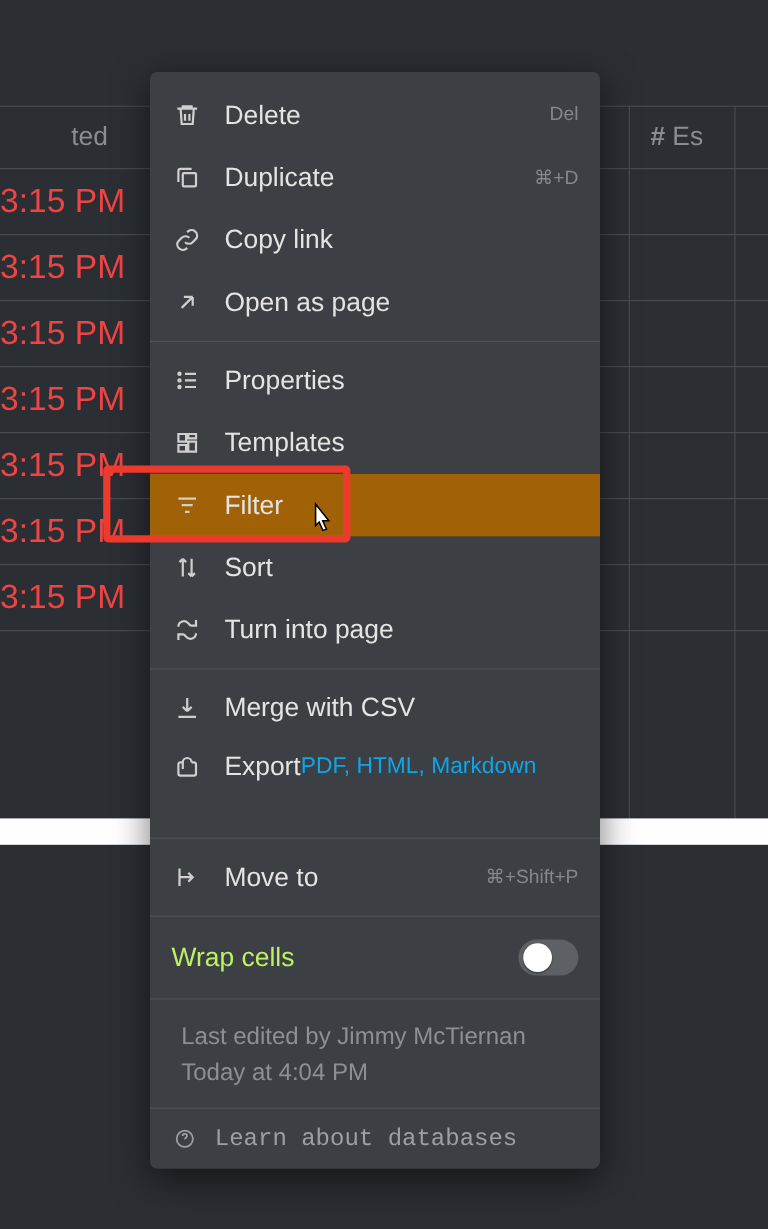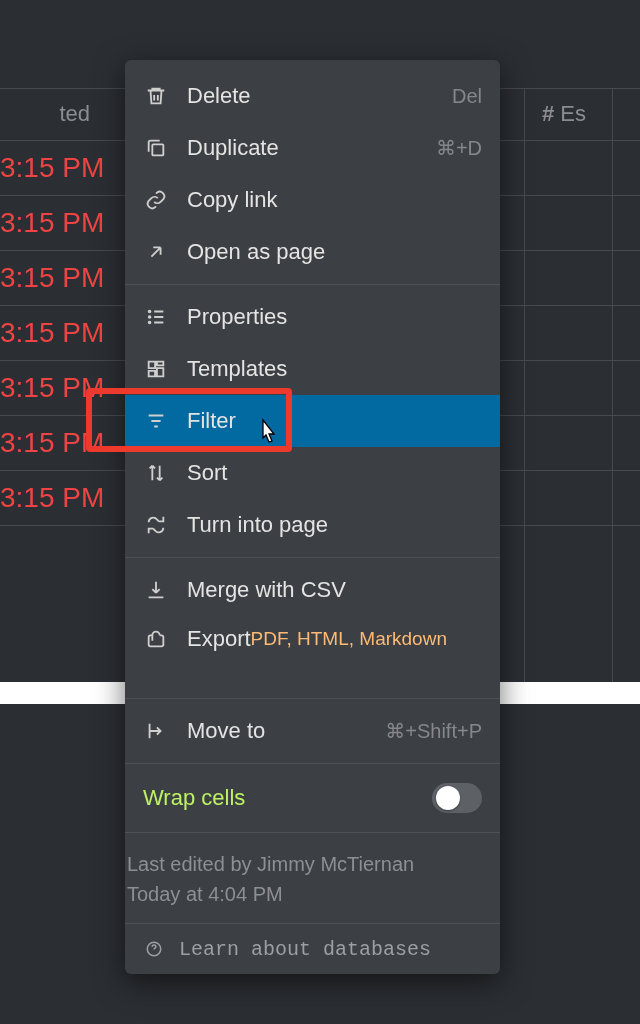--- a/index.html
+++ b/index.html
@@ -16,31 +16,31 @@
   .row{position:absolute;left:0;width:640px;height:55px;border-bottom:1px solid #474a4f;}
   .row .cell-time{position:absolute;left:0;width:86px;height:100%;display:flex;align-items:center;font-size:28px;color:#ef4444;white-space:nowrap;}
   .vline{position:absolute;top:88px;width:1px;background:#474a4f;}
   .bigwhite{position:absolute;left:0;width:640px;height:22px;background:#ffffff;top:682px;}
 
   
   .menu{position:absolute;left:85px;top:60px;width:375px;background:#3c3f44;border-radius:6px;box-shadow:0 8px 30px rgba(0,0,0,.55);padding-top:10px;padding-bottom:0;margin-left:40px;}
   .mi{display:flex;align-items:center;height:52px;padding:0 18px;cursor:pointer;color:#e4e4e3;font-size:22px;}
   .mi .ico{width:26px;height:26px;margin-right:18px;display:flex;align-items:center;justify-content:center;color:#cfcfce;flex:0 0 26px;}
   .mi .lbl{flex:1;}
-  .mi .sc{color:#85878b;font-size:20px;}
-  .mi.hover{background:#0369a1;}
+  .mi .sc{color:#85878b;font-size:16px;}
+  .mi.hover{background:#a16207;}
   .mi.export{height:66px;align-items:flex-start;padding-top:10px;}
   .mi.export .col{display:flex;}
-  .mi.export .sub{color:#fdba74;font-size:19px;margin-top:2px;}
+  .mi.export .sub{color:#0ea5e9;font-size:19px;margin-top:2px;}
   .sep{height:1px;background:#4d5055;margin:6px 0;}
   .wrap-row{display:flex;align-items:center;height:56px;padding:0 18px;color:#bef264;font-size:22px;}
   .wrap-row .lbl{flex:1;}
   .toggle{width:50px;height:30px;border-radius:15px;background:#5d6064;position:relative;}
   .toggle .knob{position:absolute;width:24px;height:24px;border-radius:50%;background:#ffffff;top:3px;left:4px;box-shadow:0 1px 2px rgba(0,0,0,.4);}
-  .edited{padding:10px 2px 14px;color:#8d8f93;font-size:20px;line-height:1.5;}
+  .edited{padding:10px 26px 14px;color:#8d8f93;font-size:20px;line-height:1.5;}
   .learn{display:flex;align-items:center;height:50px;padding:0 18px;color:#9d9fa3;font-size:20px;border-top:1px solid #4d5055;font-family:Liberation Mono, monospace;}
   .learn .ico{width:22px;height:22px;margin-right:14px;display:flex;align-items:center;justify-content:center;}
 
   .highlight-box{position:absolute;border:6px solid #ee3a2c;border-radius:4px;pointer-events:none;}
   .cursor{position:absolute;width:22px;height:28px;pointer-events:none;}
 
   svg{display:block;}
 </style>
 </head>
 <body>

